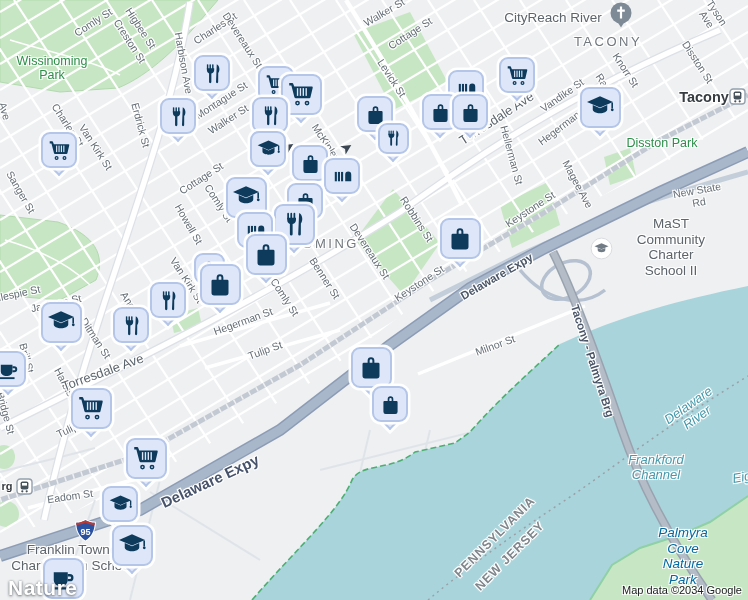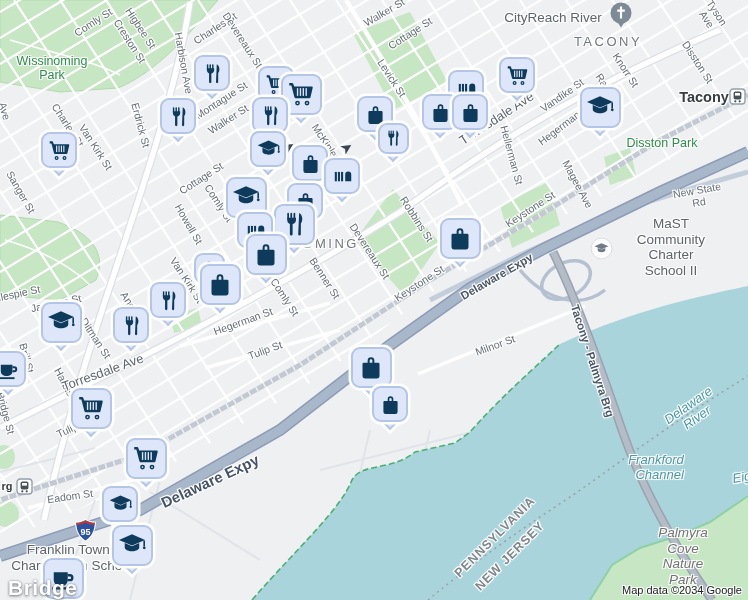--- a/index.html
+++ b/index.html
@@ -11,21 +11,21 @@
   #arrows{position:absolute;left:0;top:0;width:100%;height:100%;z-index:2;}
   .lbl{position:absolute;white-space:pre-line;line-height:1.15;text-align:center;
        text-shadow:-1px -1px 0 #fff,1px -1px 0 #fff,-1px 1px 0 #fff,1px 1px 0 #fff,0 0 3px #fff;}
   .st{font-size:10.5px;color:#646d76;}
   .art{font-size:13px;color:#5b646d;}
   .area{font-size:13px;letter-spacing:2.5px;color:#70777e;}
   .town{font-size:14.5px;font-weight:bold;color:#363c42;}
   .stn{font-size:11px;font-weight:bold;color:#363c42;}
   .poi{font-size:13.5px;color:#5d646b;}
   .park{font-size:12.5px;color:#2c8e49;}
-  .parkbig{font-size:13.5px;font-style:italic;color:#737373;}
+  .parkbig{font-size:13.5px;font-style:italic;color:#0369a1;}
   .water{font-size:13px;font-style:italic;color:#4798ab;}
   .state{font-size:12.5px;font-weight:bold;color:#7f868c;letter-spacing:1px;}
   .expy{font-size:11.5px;font-weight:bold;color:#4a5668;}
   .expybig{font-size:15px;font-weight:bold;color:#46536b;}
   .pin{position:absolute;}
   .pin .head{box-sizing:border-box;width:100%;height:100%;background:#dde7f9;border:2px solid #b4c5e8;
        border-radius:9px;display:flex;align-items:center;justify-content:center;
        box-shadow:0 0 0 2.5px rgba(255,255,255,.95);position:relative;z-index:1;}
   .pin .tail{position:absolute;left:50%;bottom:-5px;width:13px;height:13px;background:#dde7f9;
        border-right:2px solid #b4c5e8;border-bottom:2px solid #b4c5e8;
@@ -235,21 +235,21 @@
       <div class="lbl st" style="left: 72px; top: 396px; transform: translate(-50%, -50%) rotate(62deg);">Harbison Ave</div>
       <div class="lbl art" style="left: 103px; top: 373px; transform: translate(-50%, -50%) rotate(-20deg);">Torresdale Ave</div>
       <div class="lbl st" style="left: 265px; top: 350px; transform: translate(-50%, -50%) rotate(-20deg);">Tulip St</div>
       <div class="lbl st" style="left: 73px; top: 427px; transform: translate(-50%, -50%) rotate(-25deg);">Tulip St</div>
       <div class="lbl st" style="left: 243px; top: 321px; transform: translate(-50%, -50%) rotate(-20deg);">Hegerman St</div>
       <div class="lbl st" style="left: 6px; top: 413px; transform: translate(-50%, -50%) rotate(75deg);">Bridge St</div>
       <div class="lbl st" style="left: 70px; top: 496px; transform: translate(-50%, -50%) rotate(-8deg);">Eadom St</div>
       <div class="lbl expybig" style="left: 210px; top: 481px; transform: translate(-50%, -50%) rotate(-25deg);">Delaware Expy</div>
       <div class="lbl expy" style="left: 592px; top: 361px; transform: translate(-50%, -50%) rotate(72deg);">Tacony - Palmyra Brg</div>
       <div class="lbl water" style="left: 693px; top: 412px; transform: translate(-50%, -50%) rotate(-35deg);">Delaware River</div>
-      <div class="lbl water" style="left: 656px; top: 468px; transform: translate(-50%, -50%) rotate(0deg); text-align: right;">Frankford
+      <div class="lbl water" style="left: 656px; top: 468px; transform: translate(-50%, -50%) rotate(0deg);">Frankford
 Channel</div>
       <div class="lbl state" style="left: 495px; top: 537px; transform: translate(-50%, -50%) rotate(-45deg);">PENNSYLVANIA</div>
       <div class="lbl state" style="left: 510px; top: 556px; transform: translate(-50%, -50%) rotate(-45deg);">NEW JERSEY</div>
       <div class="lbl parkbig" style="left: 683px; top: 556px; transform: translate(-50%, -50%) rotate(0deg);">Palmyra Cove
 Nature Park</div>
       <div class="lbl water" style="left: 742px; top: 478px; transform: translate(-50%, -50%) rotate(-10deg);">Eig</div>
       <div class="lbl stn" style="left: 7px; top: 486px; transform: translate(-50%, -50%) rotate(0deg);">rg</div>
       <div class="lbl poi" style="left: 72px; top: 558px; transform: translate(-50%, -50%) rotate(0deg);">Franklin Towne
 Charter High School</div>
     </div>
@@ -767,15 +767,15 @@
             <g fill="#0e3a5c">
               <path d="M4.6 7.4h11.2v6.4a4.4 4.4 0 0 1-4.4 4.4H9a4.4 4.4 0 0 1-4.4-4.4z"></path>
               <path d="M15.8 8.8h1.7a2.9 2.9 0 0 1 0 5.8h-1.7v-1.9h1.7a1 1 0 0 0 0-2h-1.7z"></path>
               <path d="M3.4 19.4h14.4v1.8H3.4z"></path>
             </g>
           </svg>
         </div>
       </div>
     </div>
 
-  <div id="glogo">Bridge</div>
+  <div id="glogo">Nature</div>
   <div id="attrib">Map data ©2034 Google</div>
 </div>
 
 </body></html>

